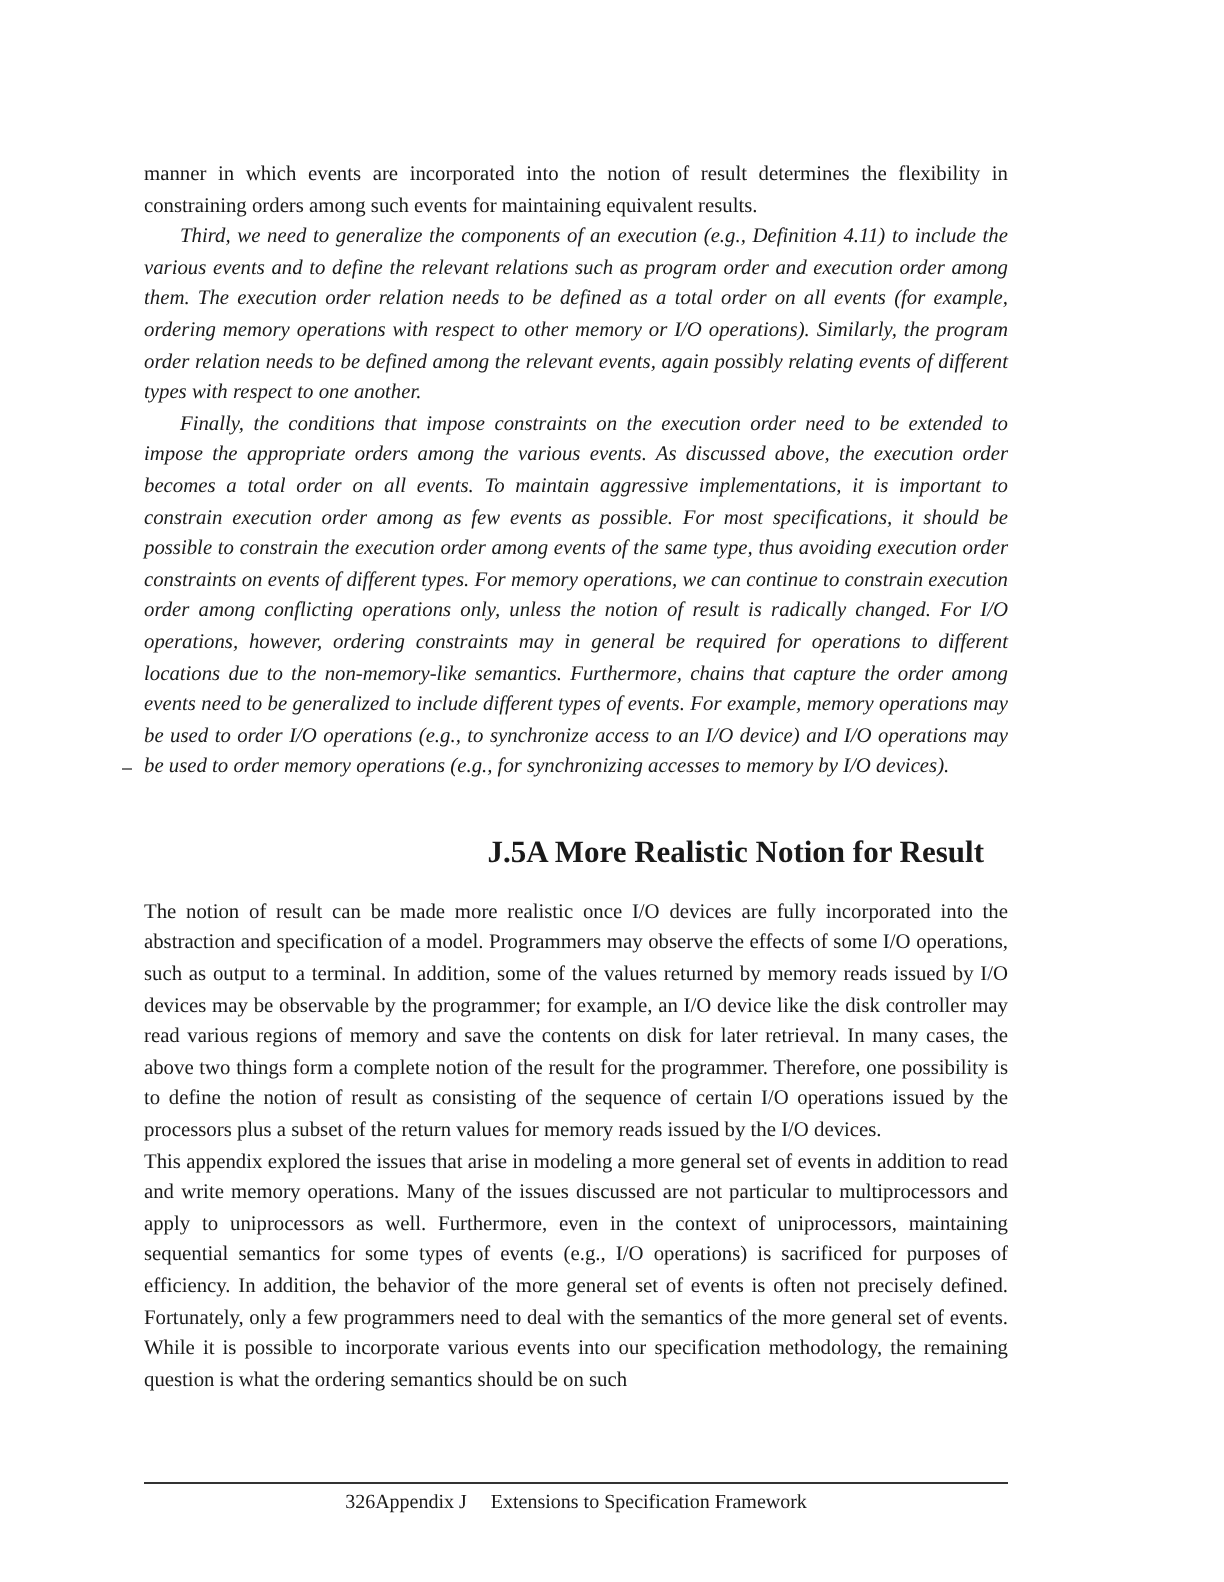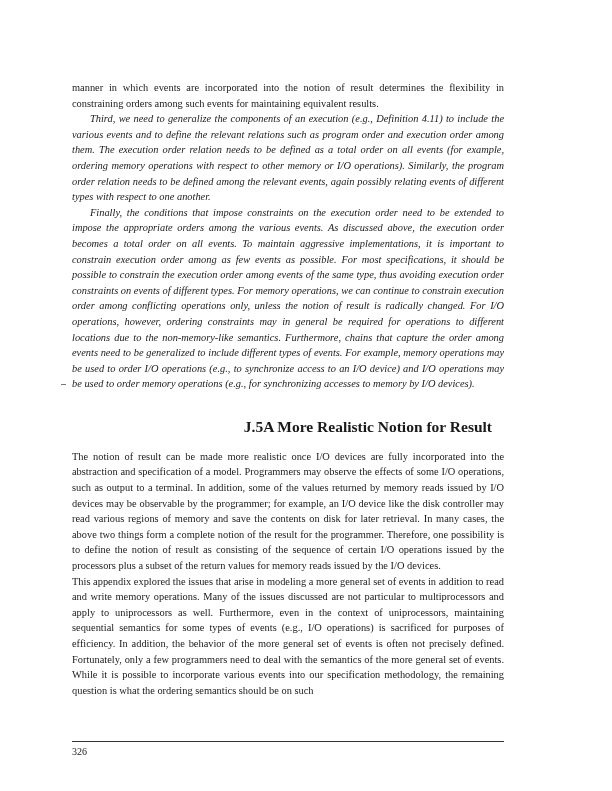--- a/index.html
+++ b/index.html
@@ -9,21 +9,21 @@
   p { margin:0; font-size:10.4px; line-height:15.6px; text-align:justify; }
   p.indent { text-indent:18px;font-style:italic; }
   p.cont { }
   h2 { margin:12px; font-size:15.5px; font-weight:bold; line-height:20px;text-align:right; }
   h2 .num { display:inline-block; width:32px; }
   .h-j5 { margin-top:25px; margin-bottom:12px; }
   .h-j6 { margin-top:24px; margin-bottom:11px; }
   .margin-mark { position:absolute; left:61px; top:384px; width:5px; height:1px; background:#777; }
   .footer-rule { position:absolute; left:72px; top:741px; width:432px; height:1px; background:#333; }
   .footer { position:absolute; left:72px; top:745px; width:432px; font-size:10px; line-height:13px;
-            display:flex; justify-content:space-between;font-family:Liberation Serif, serif; }
+            display:flex; justify-content:center;font-family:Liberation Serif, serif; }
   .footer .chap span + span { margin-left:12px; }
 </style>
 </head>
 <body>
 
 <div class="page">
   <p class="cont">manner in which events are incorporated into the notion of result determines the flexibility in constraining orders among such events for maintaining equivalent results.</p>
   <p class="indent">Third, we need to generalize the components of an execution (e.g., Definition 4.11) to include the various events and to define the relevant relations such as program order and execution order among them. The execution order relation needs to be defined as a total order on all events (for example, ordering memory operations with respect to other memory or I/O operations). Similarly, the program order relation needs to be defined among the relevant events, again possibly relating events of different types with respect to one another.</p>
   <p class="indent">Finally, the conditions that impose constraints on the execution order need to be extended to impose the appropriate orders among the various events. As discussed above, the execution order becomes a total order on all events. To maintain aggressive implementations, it is important to constrain execution order among as few events as possible. For most specifications, it should be possible to constrain the execution order among events of the same type, thus avoiding execution order constraints on events of different types. For memory operations, we can continue to constrain execution order among conflicting operations only, unless the notion of result is radically changed. For I/O operations, however, ordering constraints may in general be required for operations to different locations due to the non-memory-like semantics. Furthermore, chains that capture the order among events need to be generalized to include different types of events. For example, memory operations may be used to order I/O operations (e.g., to synchronize access to an I/O device) and I/O operations may be used to order memory operations (e.g., for synchronizing accesses to memory by I/O devices).</p>
 
@@ -32,13 +32,16 @@
   </h2>
   <p>The notion of result can be made more realistic once I/O devices are fully incorporated into the abstraction and specification of a model. Programmers may observe the effects of some I/O operations, such as output to a terminal. In addition, some of the values returned by memory reads issued by I/O devices may be observable by the programmer; for example, an I/O device like the disk controller may read various regions of memory and save the contents on disk for later retrieval. In many cases, the above two things form a complete notion of the result for the programmer. Therefore, one possibility is to define the notion of result as consisting of the sequence of certain I/O operations issued by the processors plus a subset of the return values for memory reads issued by the I/O devices.</p>
 
   <p>This appendix explored the issues that arise in modeling a more general set of events in addition to read and write memory operations. Many of the issues discussed are not particular to multiprocessors and apply to uniprocessors as well. Furthermore, even in the context of uniprocessors, maintaining sequential semantics for some types of events (e.g., I/O operations) is sacrificed for purposes of efficiency. In addition, the behavior of the more general set of events is often not precisely defined. Fortunately, only a few programmers need to deal with the semantics of the more general set of events. While it is possible to incorporate various events into our specification methodology, the remaining question is what the ordering semantics should be on such</p>
 </div>
 
 <div class="margin-mark"></div>
 <div class="footer-rule"></div>
 <div class="footer">
   <span>326</span>
+  <span class="chap">
+    <span>Appendix J</span><span>Extensions to Specification Framework</span>
+  </span>
 </div>
 
 </body></html>

